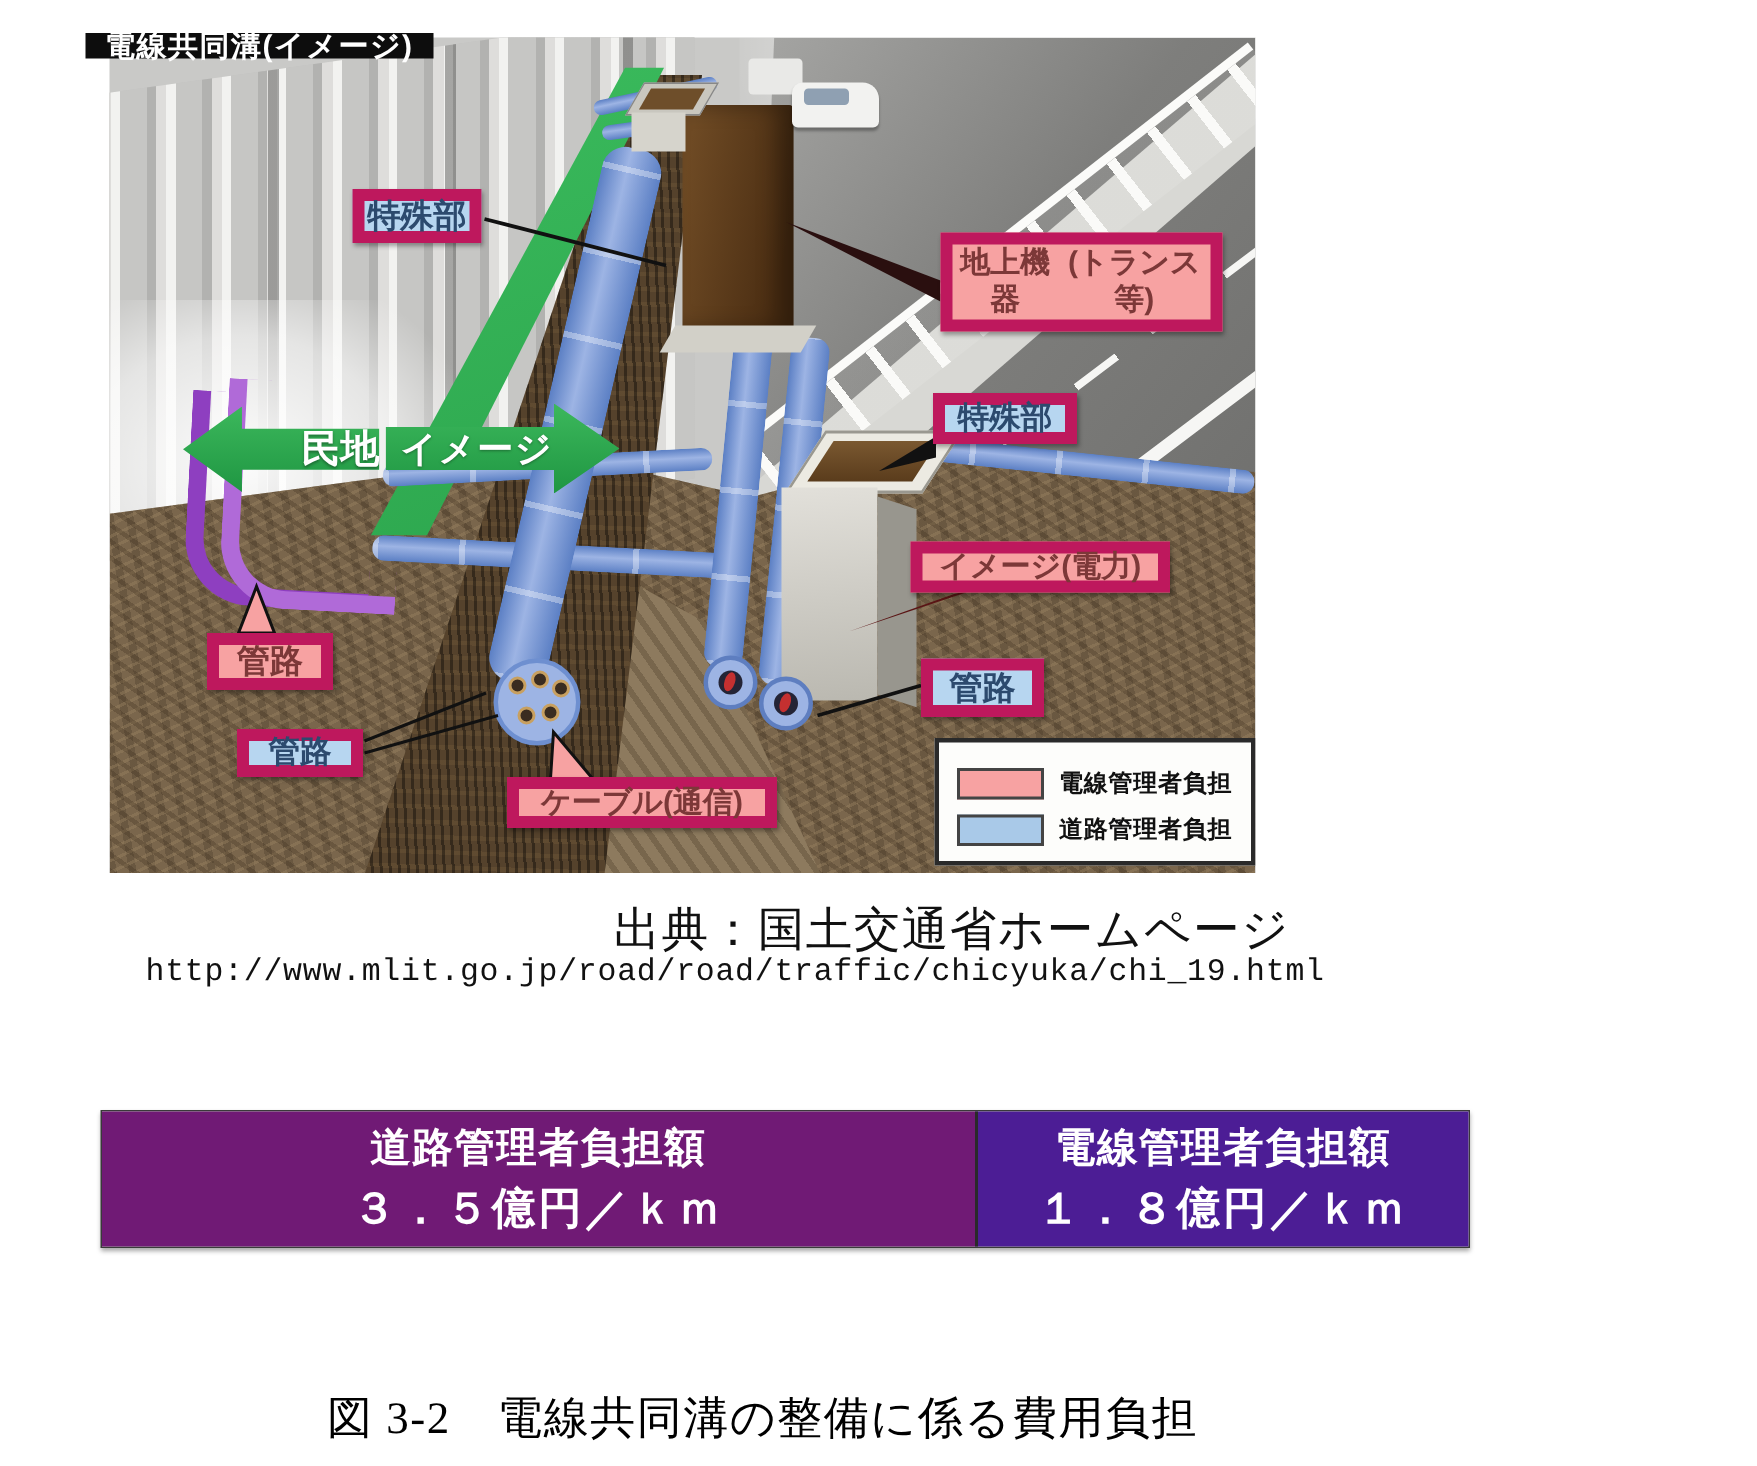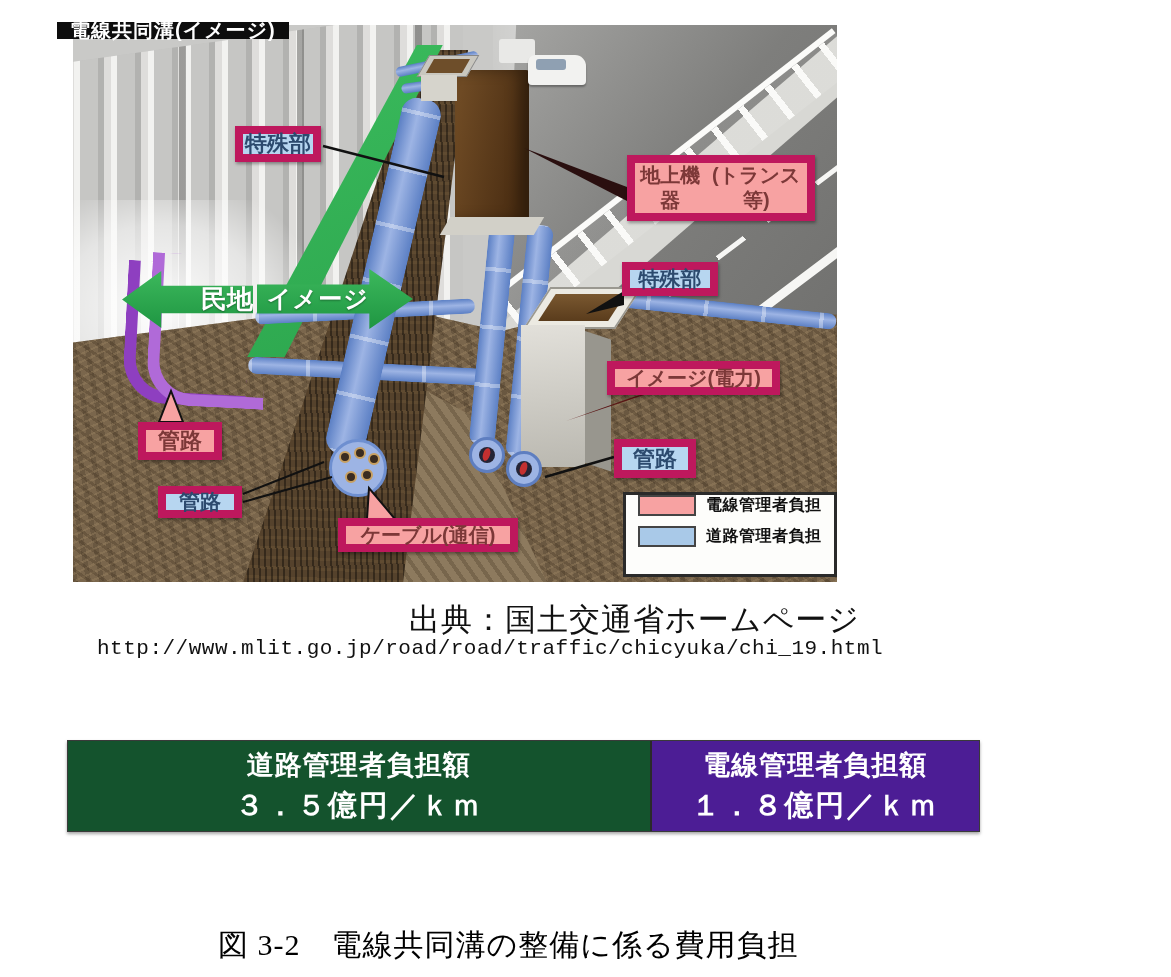--- a/index.html
+++ b/index.html
@@ -131,42 +131,42 @@
   .arrow-minchi { left:49px; top:246px; width:131px; height:57px; font-size:26px;
     background:linear-gradient(180deg,#3cb85c,#1f9642);
     clip-path:polygon(0 50%, 30% 0, 30% 26%, 100% 26%, 100% 74%, 30% 74%, 30% 100%);
     justify-content:flex-end; padding-right:0; }
   .arrow-douro { left:184px; top:244px; width:156px; height:60px; font-size:24px;
     background:linear-gradient(180deg,#3cb85c,#1f9642);
     clip-path:polygon(100% 50%, 72% 0, 72% 26%, 0 26%, 0 74%, 72% 74%, 72% 100%);
     justify-content:flex-start; padding-left:10px; letter-spacing:1px; }
 
   .legend { position:absolute; left:550px; top:467px; width:214px; height:85px;
-    background:#fdfdfb; border:3px solid #2a2a2a; padding:0 0 0 12px; }
+    background:#fdfdfb; border:3px solid #2a2a2a; padding:17px 0 0 12px; }
   .legend-row { display:flex; align-items:center; margin-bottom:10px; }
   .legend-swatch { width:58px; height:21px; border:2px solid #444; margin-right:10px; }
   .legend-swatch.pink { background:#f7a2a2; }
   .legend-swatch.blue { background:#a9c9e8; }
   .legend-row span { font-size:16px; font-weight:bold; color:#111; letter-spacing:.5px; }
 
   .badge { position:absolute; left:57px; top:22px; height:17px; background:#0d0d0d;
     color:#fff; font-size:20px; font-weight:bold; letter-spacing:1px;
     display:flex; align-items:center; padding:0 13px; z-index:5; }
 
   
   .source-credit { position:absolute; right:311px; top:599px; font-size:31px; color:#111;
     letter-spacing:1px; font-weight:500; }
   .source-url { position:absolute; left:97px; top:637px; font-size:21px; color:#111;
     font-family:"Liberation Mono", monospace; letter-spacing:.5px; }
 
   .cost-table { position:absolute; left:67px; top:740px; width:913px; height:92px;
     display:flex; border:1px solid #3a3a3a; box-shadow:0 2px 3px rgba(0,0,0,.35); }
   .cost-cell { display:flex; flex-direction:column; align-items:center; justify-content:center;
     color:#fff; }
-  .cost-cell.blue { width:583px; background:#14532d; }
+  .cost-cell.blue { width:583px; background:#701a75; }
   .cost-cell.orange { width:330px; background:#4c1d95; border-left:2px solid #2a2a2a; }
   .cost-header { font-size:27px; font-weight:bold; letter-spacing:1px; }
   .cost-value { font-size:29px; font-weight:bold; letter-spacing:2px; margin-top:3px; }
 
   .estimate-note { position:absolute; right:11px; top:863px; font-size:29px; color:#000;
     font-family:"Liberation Serif", serif; letter-spacing:1px; }
   .figure-caption { position:absolute; left:218px; top:925px; font-size:30px; color:#000;
     font-family:"Liberation Serif", serif; letter-spacing:1px; }
 </style>
 </head>

